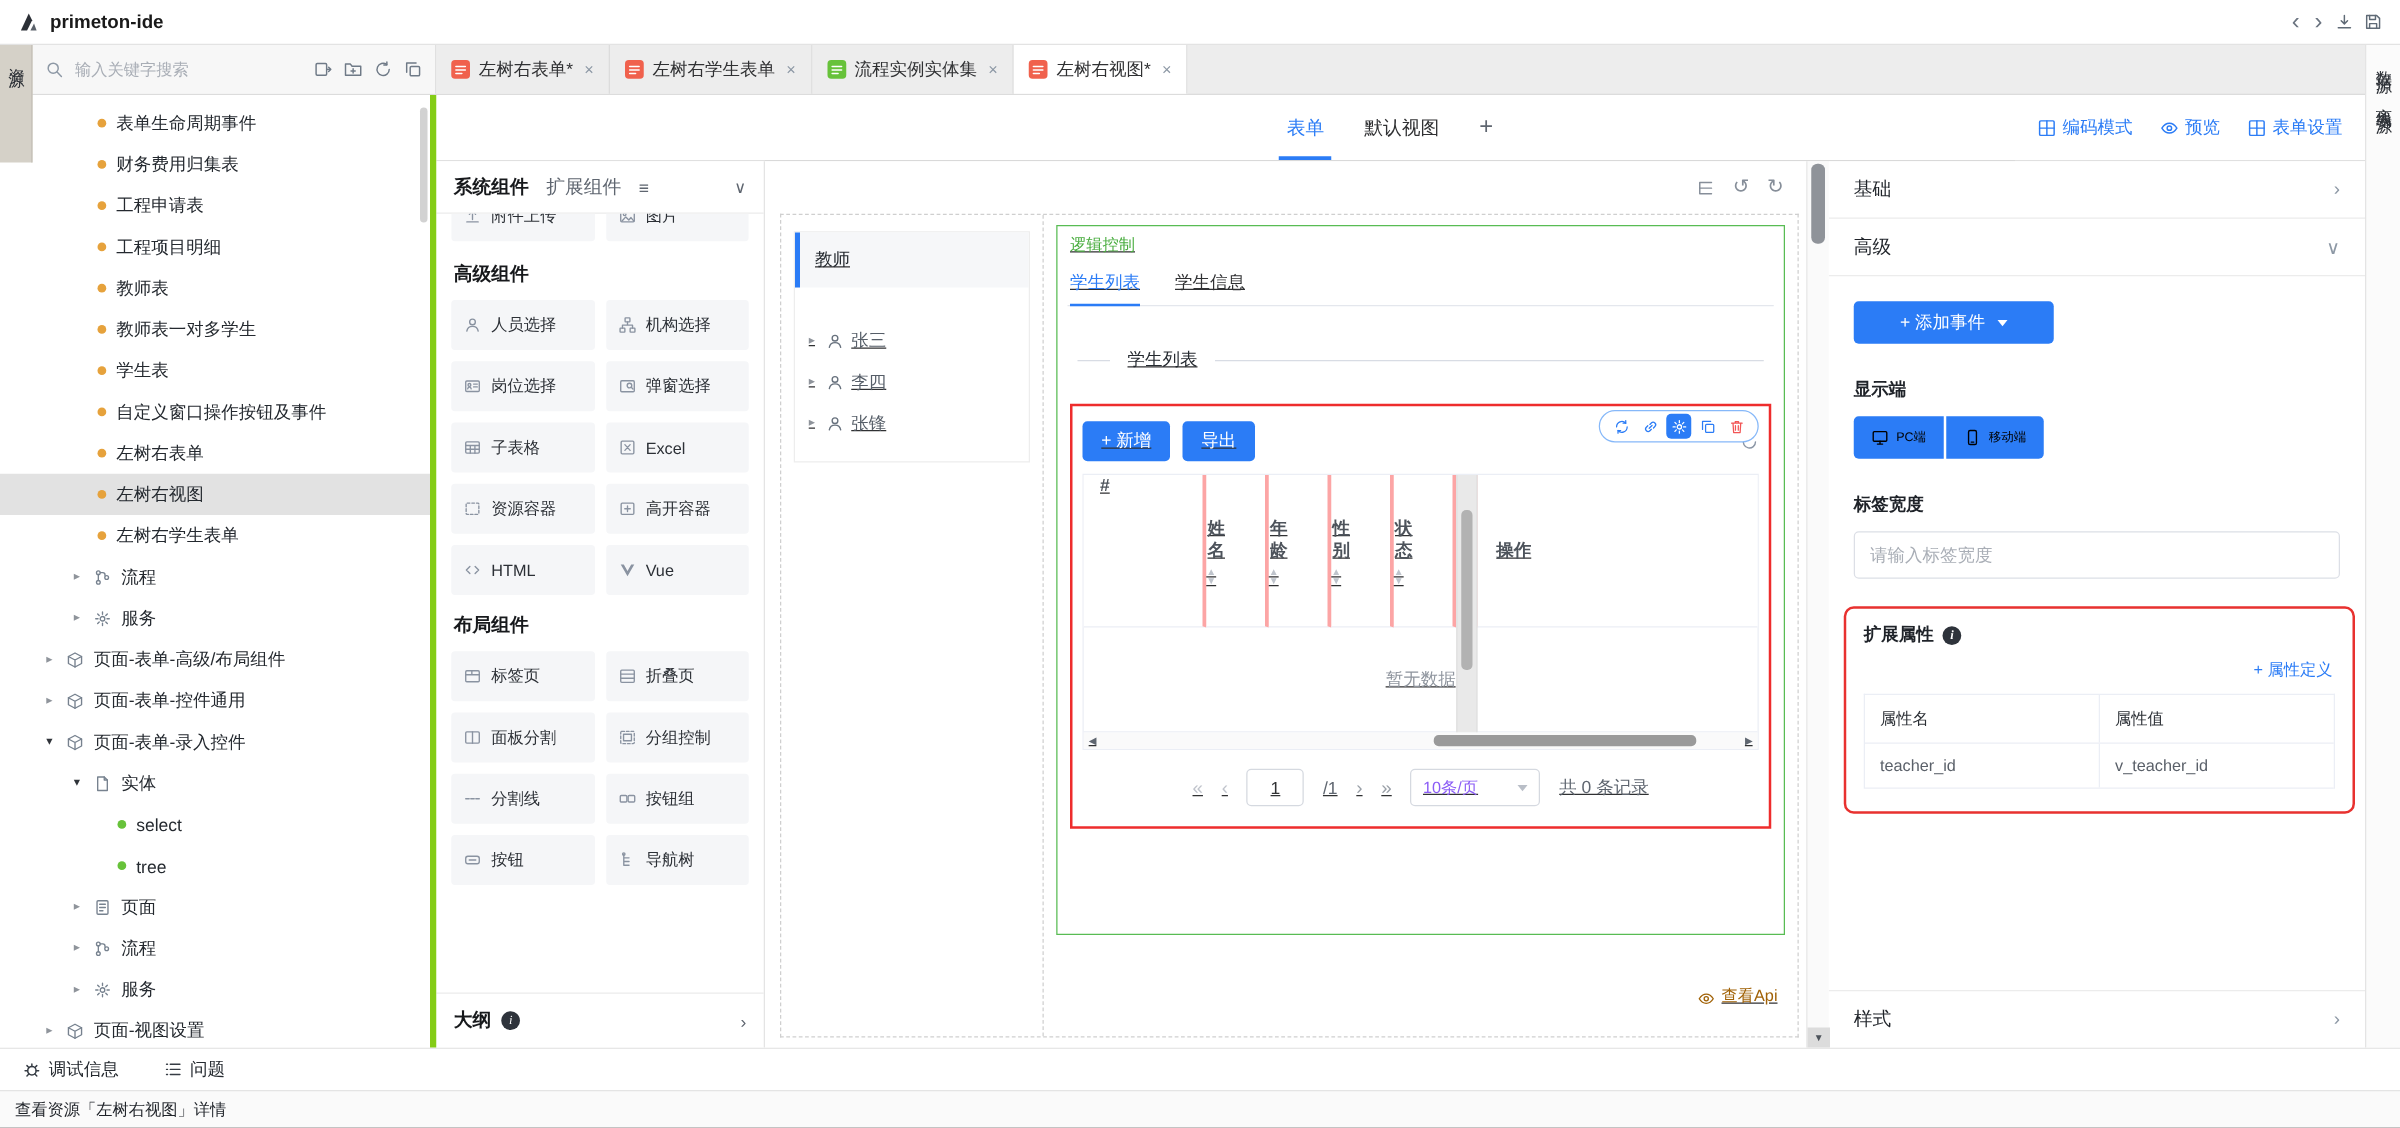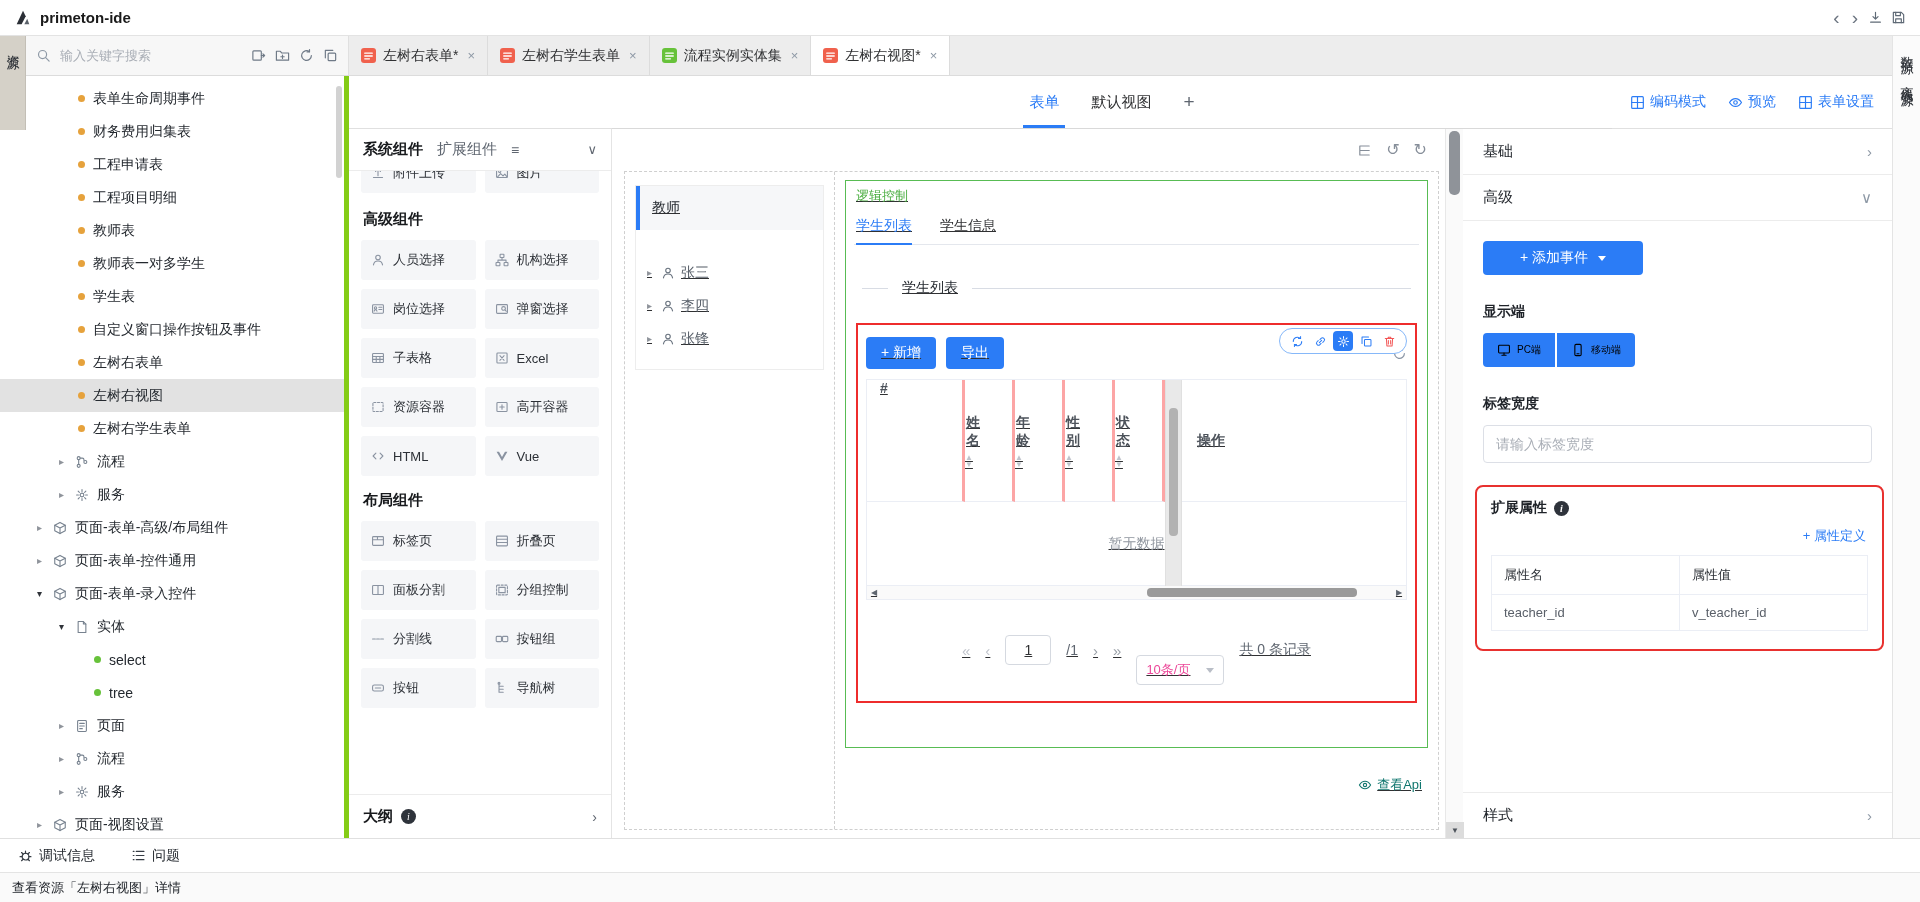--- a/index.html
+++ b/index.html
@@ -126,24 +126,24 @@
 .gbody{height:84px;display:flex;align-items:center;justify-content:center;color:#8f959e;font-size:14px;border-bottom:1px solid #ebeef5;}
 .vstrip{position:absolute;top:0;left:298px;width:17px;height:206px;background:#e9e9e9;border-left:1px solid #e0e0e0;border-right:1px solid #e0e0e0;}
 .vstrip .th{position:absolute;left:3px;width:9px;top:28px;height:128px;background:#b2b2b2;border-radius:4px;}
 .hscroll{height:13px;background:#fafafa;display:flex;align-items:center;justify-content:space-between;position:relative;}
 .hs-arr{width:14px;text-align:center;font-size:8px;color:#5f6670;line-height:13px;}
 .hs-thumb{position:absolute;left:52%;width:39%;height:9px;background:#9a9a9a;border-radius:4px;top:2px;}
 .pagination{display:flex;align-items:center;justify-content:center;gap:15px;margin:15px 0 6px;color:#5f6670;font-size:14px;}
 .pg-nav{font-size:15px;color:#c0c4cc;line-height:1;}
 .pg-nav.en{color:#9aa0a8;}
 .pg-input{width:46px;height:30px;border:1px solid #d5d9e0;border-radius:4px;text-align:center;font-size:14px;color:#303133;outline:none;font-family:inherit;}
-.psize{width:88px;height:30px;border:1px solid #d5d9e0;border-radius:4px;display:flex;align-items:center;justify-content:space-between;padding:0 9px;font-size:13px;color:#ec4899;margin-top:40px;}
+.psize{width:104px;height:30px;border:1px solid #d5d9e0;border-radius:4px;display:flex;align-items:center;justify-content:space-between;padding:0 9px;font-size:13px;color:#8b5cf6;}
 .tri{width:0;height:0;border-left:4px solid transparent;border-right:4px solid transparent;border-top:5px solid #b9bec7;}
 .tri.white{border-top-color:#fff;}
-.view-api{display:flex;justify-content:flex-end;align-items:center;gap:5px;color:#0f766e;font-size:13px;margin:28px 6px 0;}
+.view-api{display:flex;justify-content:flex-end;align-items:flex-end;gap:5px;color:#a16207;font-size:13px;margin:40px 6px 0;}
 
 
 .vscroll{width:18px;background:#fafafa;border-left:1px solid #e8e8e8;position:relative;flex:none;}
 .vs-thumb{position:absolute;top:2px;left:3px;width:11px;height:64px;background:#8f9399;border-radius:5px;}
 .vs-btn{position:absolute;bottom:0;left:0;width:18px;height:16px;background:#dcdcdc;color:#4d535b;font-size:8px;display:flex;align-items:center;justify-content:center;}
 
 
 .props{width:429px;display:flex;flex-direction:column;background:#fff;}
 .psec{height:46px;display:flex;align-items:center;justify-content:space-between;padding:0 20px;border-bottom:1px solid #ececec;font-size:15px;color:#1f2329;flex:none;}
 .psec .chev{color:#8d98a5;font-size:15px;}

